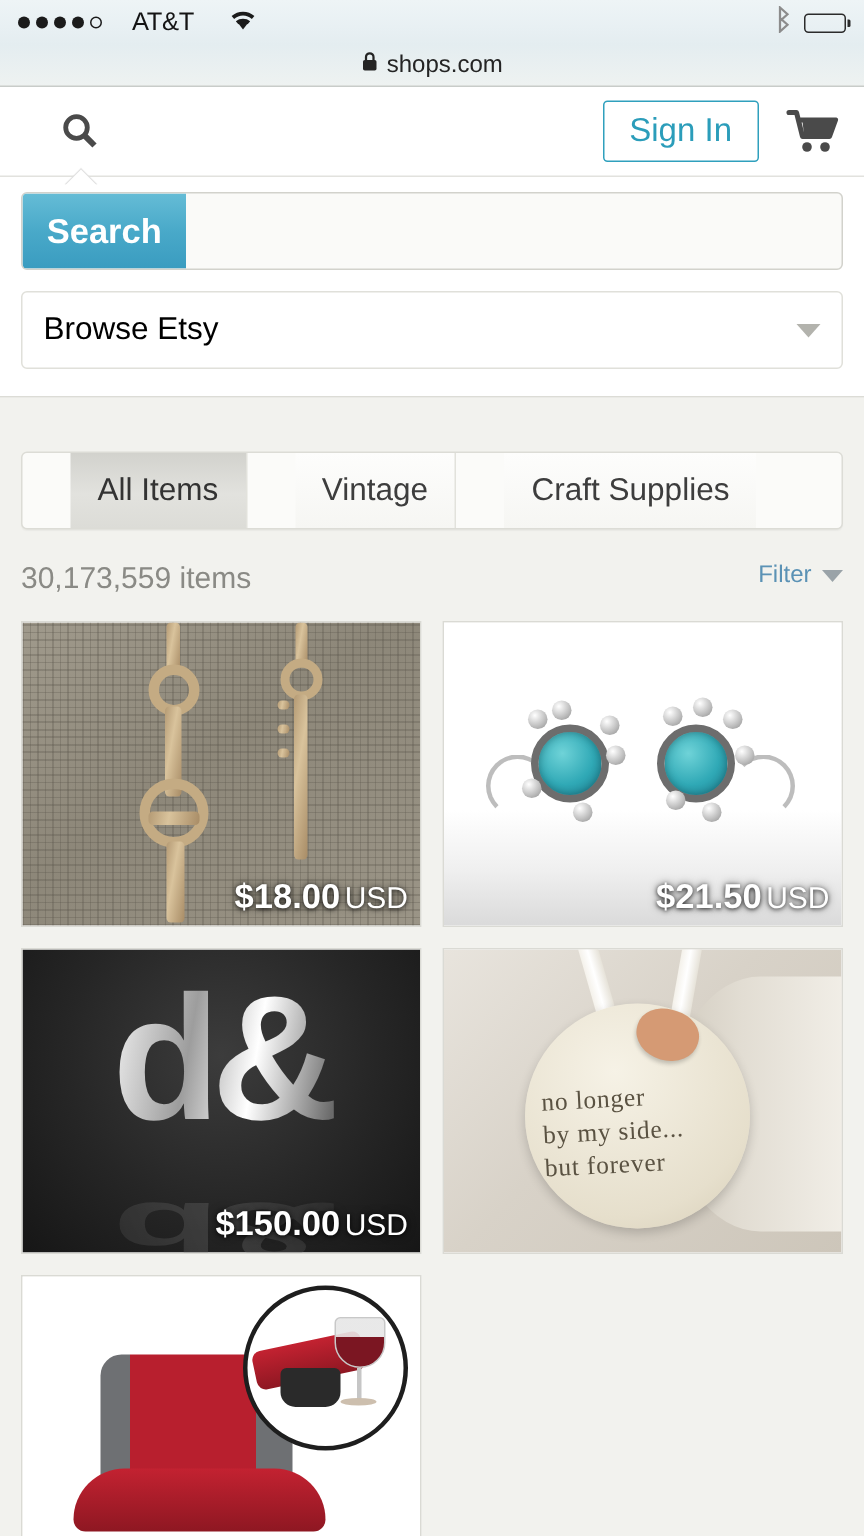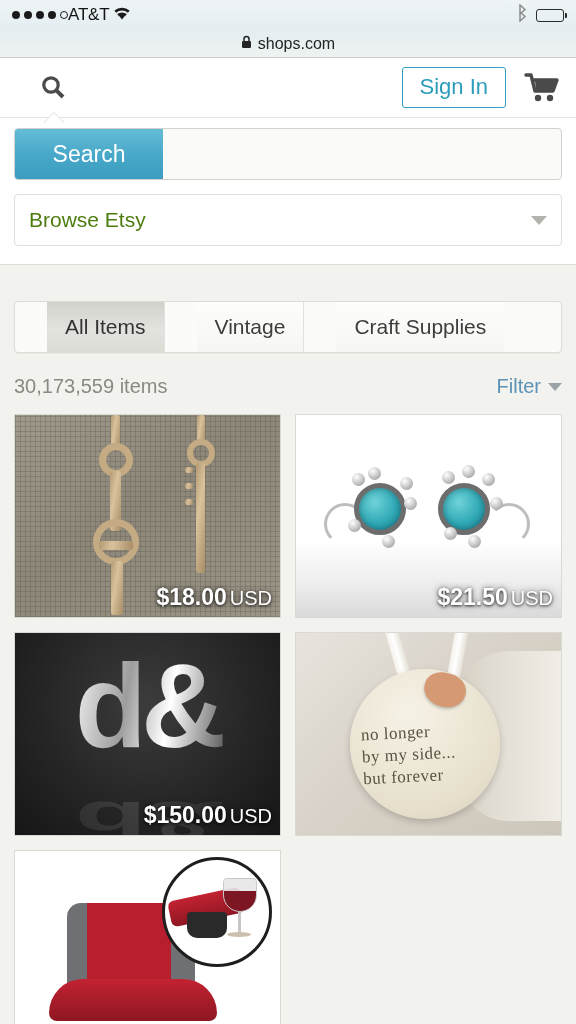--- a/index.html
+++ b/index.html
@@ -11,21 +11,21 @@
   }
 
   
   .statusbar {
     height: 30px; width: 100%;
     background: linear-gradient(to bottom, #eef4f6 0%, #e8f0f3 60%, #e4edf0 100%);
     display: flex; align-items: center;
     padding: 0 12px;
     position: relative;
   }
-  .sb-left { display: flex; align-items: center; gap: 0; }
+  .sb-left { display: flex; align-items: center; gap: 20px; }
   .sig-dots { display: flex; align-items: center; gap: 4px; }
   .dot { width: 8px; height: 8px; border-radius: 50%; background: #1b1b1b; }
   .dot.hollow { background: transparent; border: 1.4px solid #1b1b1b; }
   .carrier { font-size: 17px; color: #141414; letter-spacing: -0.2px; }
   .wifi-icon { display: inline-block; margin-left: 2px; }
   .sb-center {
     position: absolute; left: 0; right: 0;
     text-align: center;
     font-size: 16px; font-weight: bold; color: #141414;
     letter-spacing: -0.1px;
@@ -112,39 +112,39 @@
     flex: 1;
     border: 0; outline: 0;
     background: #fafaf8;
     font-size: 21px;
     color: #3b3b3b;
     padding: 0 14px;
     font-family: "Liberation Sans", sans-serif;
   }
   .search-input::placeholder { color: #9e9e99; }
   .search-btn {
-    width: 148px;
+    width: 109px;
     border: 0;
     background: linear-gradient(to bottom, #65bcd6 0%, #49a9c9 50%, #3a9cc0 100%);
     color: #ffffff;
     font-size: 23px;
-    font-weight: normal;
+    font-weight: bold;
     font-family: "Liberation Sans", sans-serif;
     cursor: pointer;
   }
   .browse-row {
     margin-top: 14px;
     height: 52px;
     border: 1px solid #e0e0da;
     border-radius: 4px;
     background: #ffffff;
     display: flex; align-items: center;
     padding: 0 14px;
   }
-  .browse-label { font-size: 21px; color: #4d7c0f; }
+  .browse-label { font-size: 21px; color: #000000; }
   .browse-caret {
     margin-left: auto;
     width: 0; height: 0;
     border-left: 8px solid transparent;
     border-right: 8px solid transparent;
     border-top: 9px solid #b3b3ad;
   }
 
   
   .content { padding: 0 14px; }
@@ -175,21 +175,21 @@
   }
 
   .results-bar {
     display: flex; align-items: flex-start;
     margin-top: 22px;
     padding-bottom: 4px;
   }
   .results-count { font-size: 20px; color: #8a8a85; }
   .filter-link {
     margin-left: auto;
-    font-size: 20px; color: #5b92b5;
+    font-size: 16px; color: #5b92b5;
     display: flex; align-items: center; gap: 7px;
   }
   .filter-caret {
     width: 0; height: 0;
     border-left: 7px solid transparent;
     border-right: 7px solid transparent;
     border-top: 8px solid #9aa3a8;
   }
 
   

